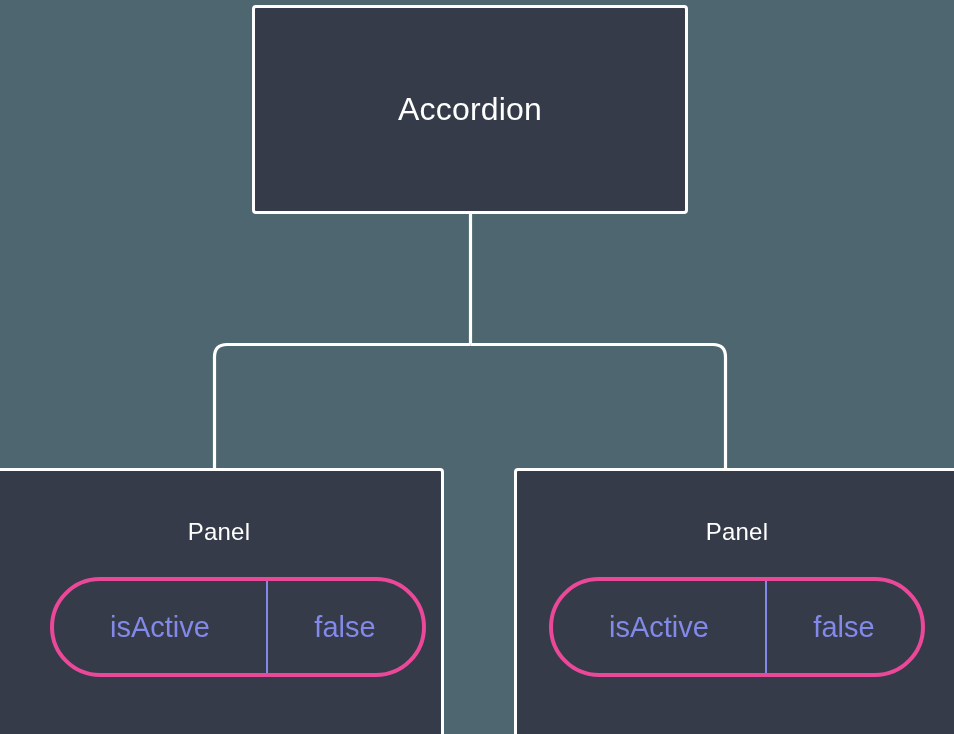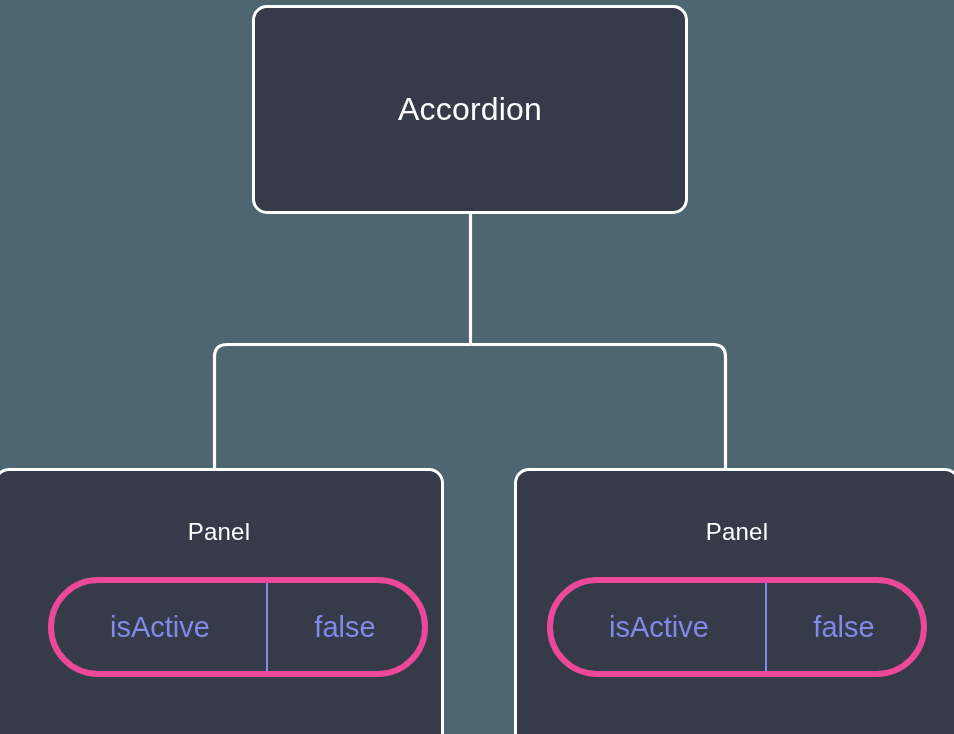--- a/index.html
+++ b/index.html
@@ -30,21 +30,21 @@
     width: 954px;
     height: 734px;
     pointer-events: none;
   }
 
   
   .node {
     position: absolute;
     background: #353b49;
     border: 3px solid #ffffff;
-    border-radius: 15px;
+    border-radius: 4px;
     box-sizing: border-box;
     display: flex;
     flex-direction: column;
     align-items: center;
   }
 
   .node-title {
     color: #ffffff;
     font-size: 31px;
     font-weight: 400;
@@ -68,21 +68,21 @@
   }
   .node--leaf .node-title {
     font-size: 24px;
   }
 
   
   .prop-pill {
     margin-top: 32px;
     display: flex;
     align-items: stretch;
-    border: 6px solid #ec4899;
+    border: 4px solid #ec4899;
     border-radius: 999px;
     height: 100px;
     box-sizing: border-box;
     background: transparent;
   }
   .prop-key,
   .prop-val {
     display: flex;
     align-items: center;
     justify-content: center;

